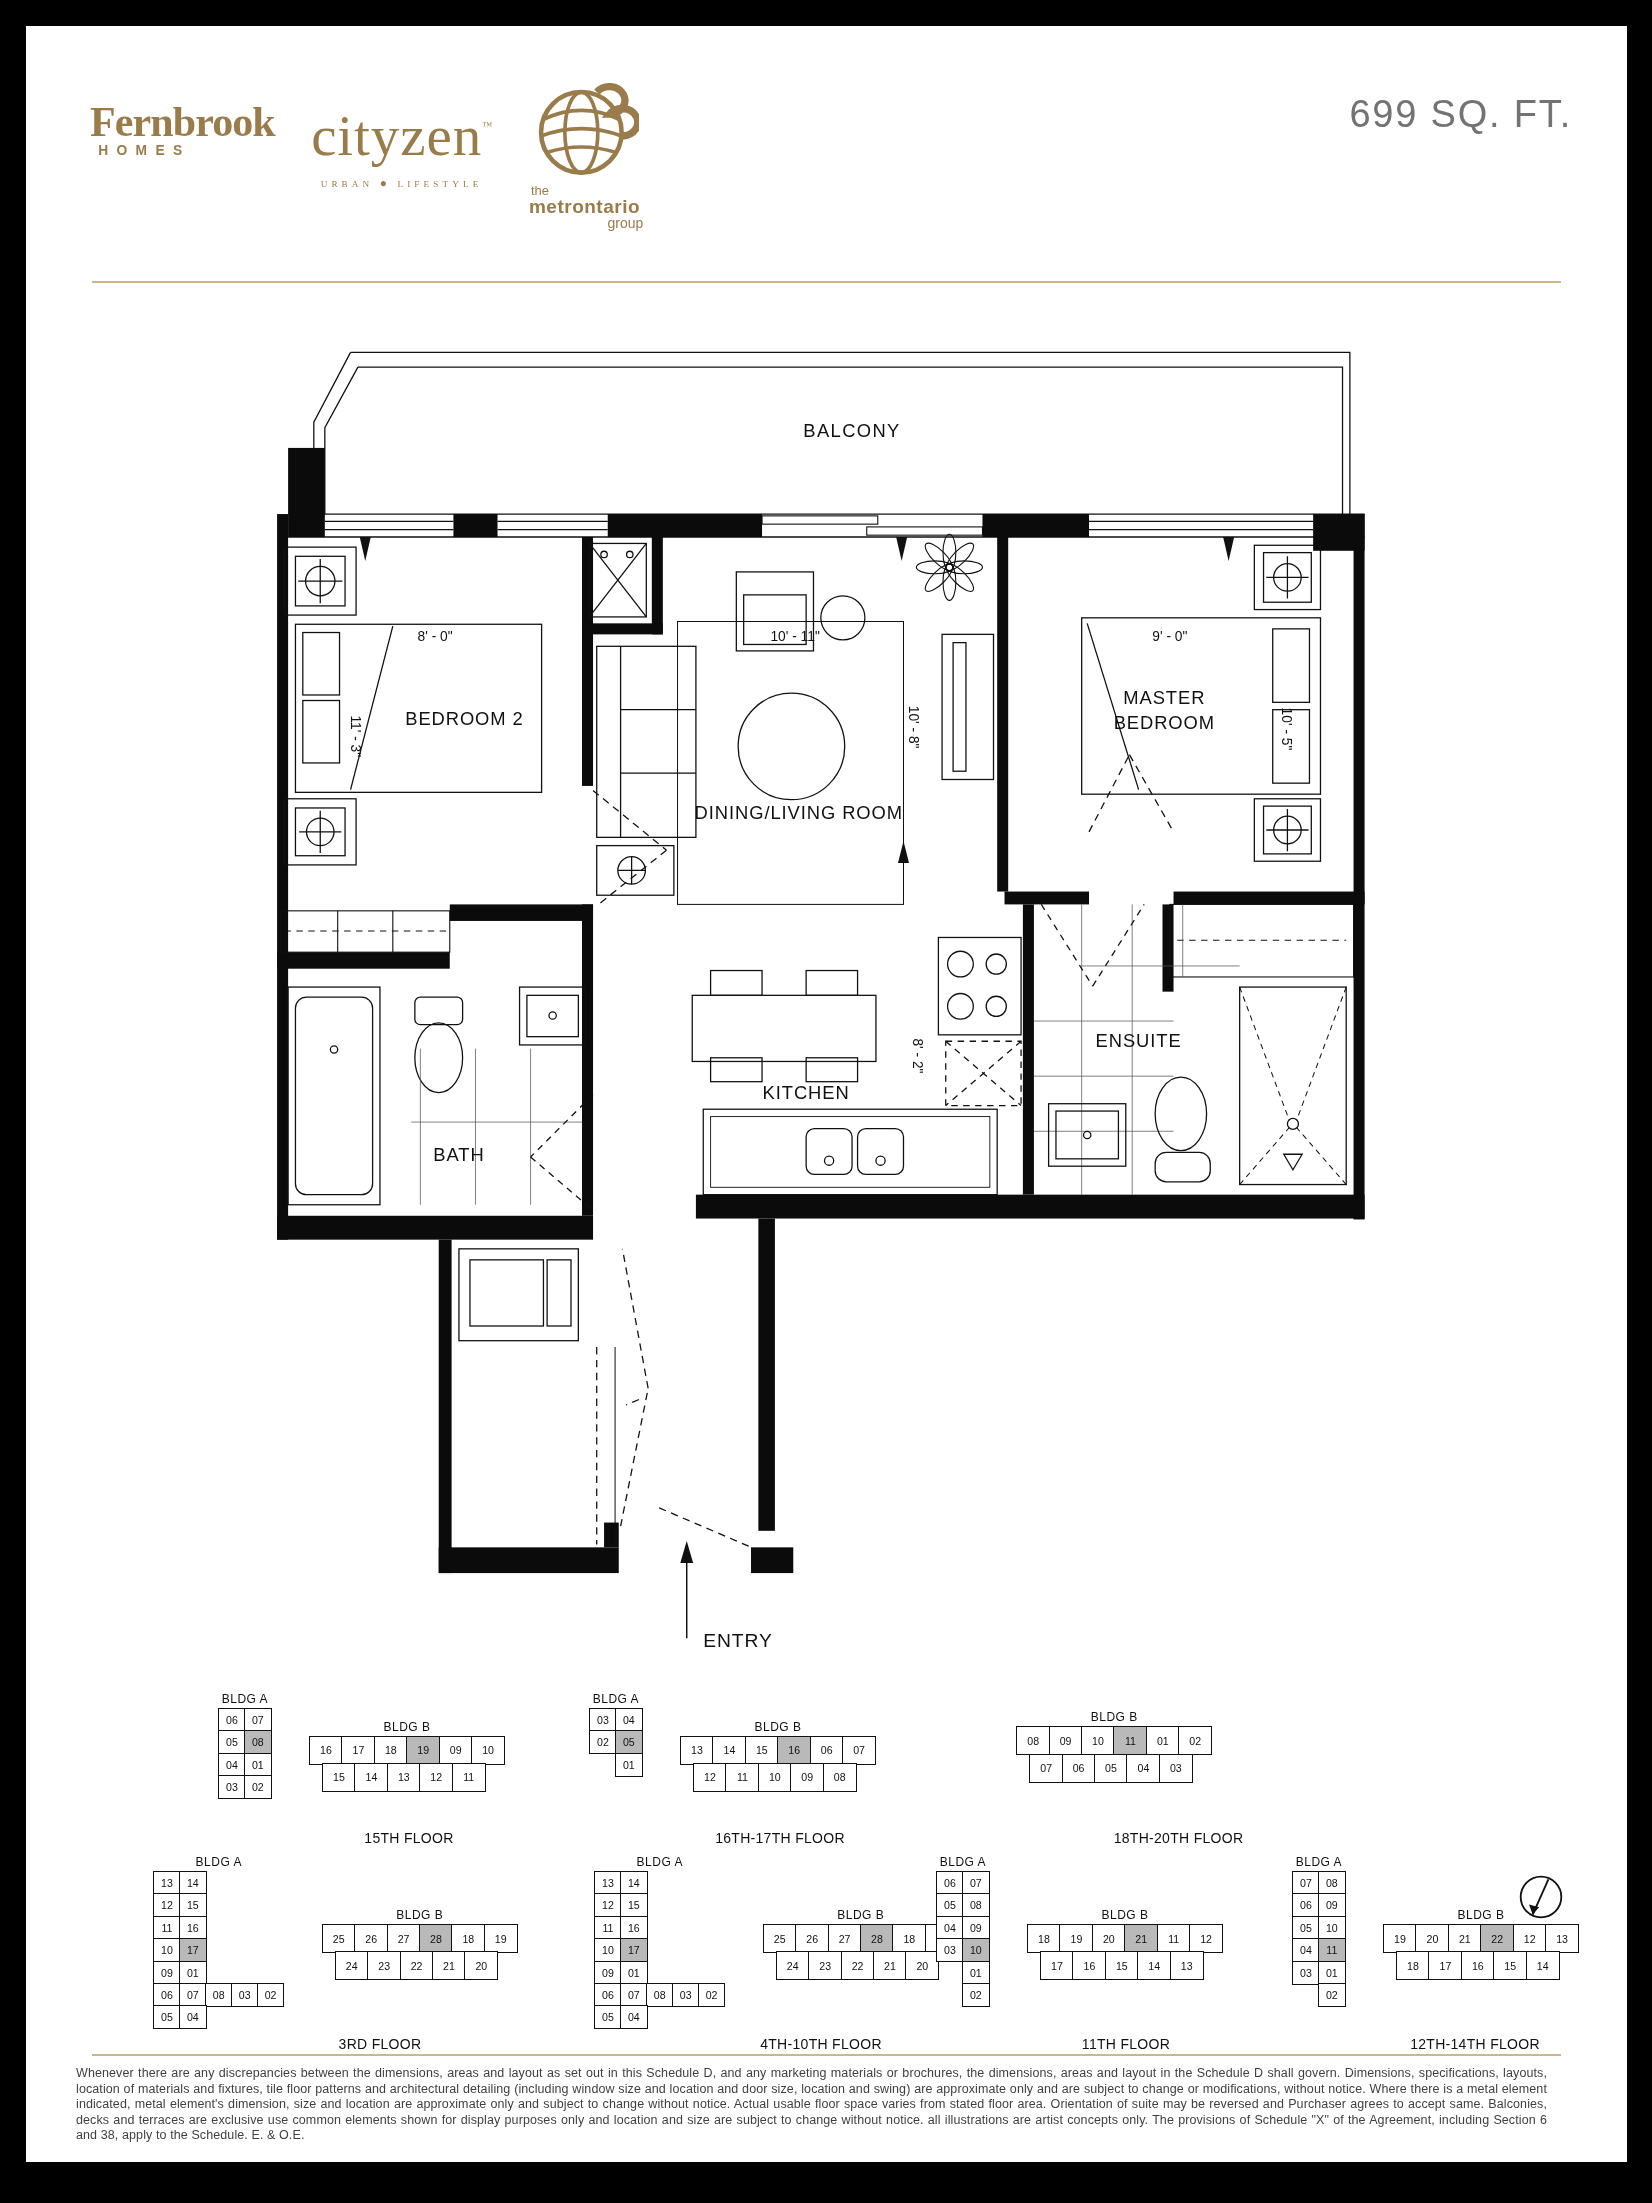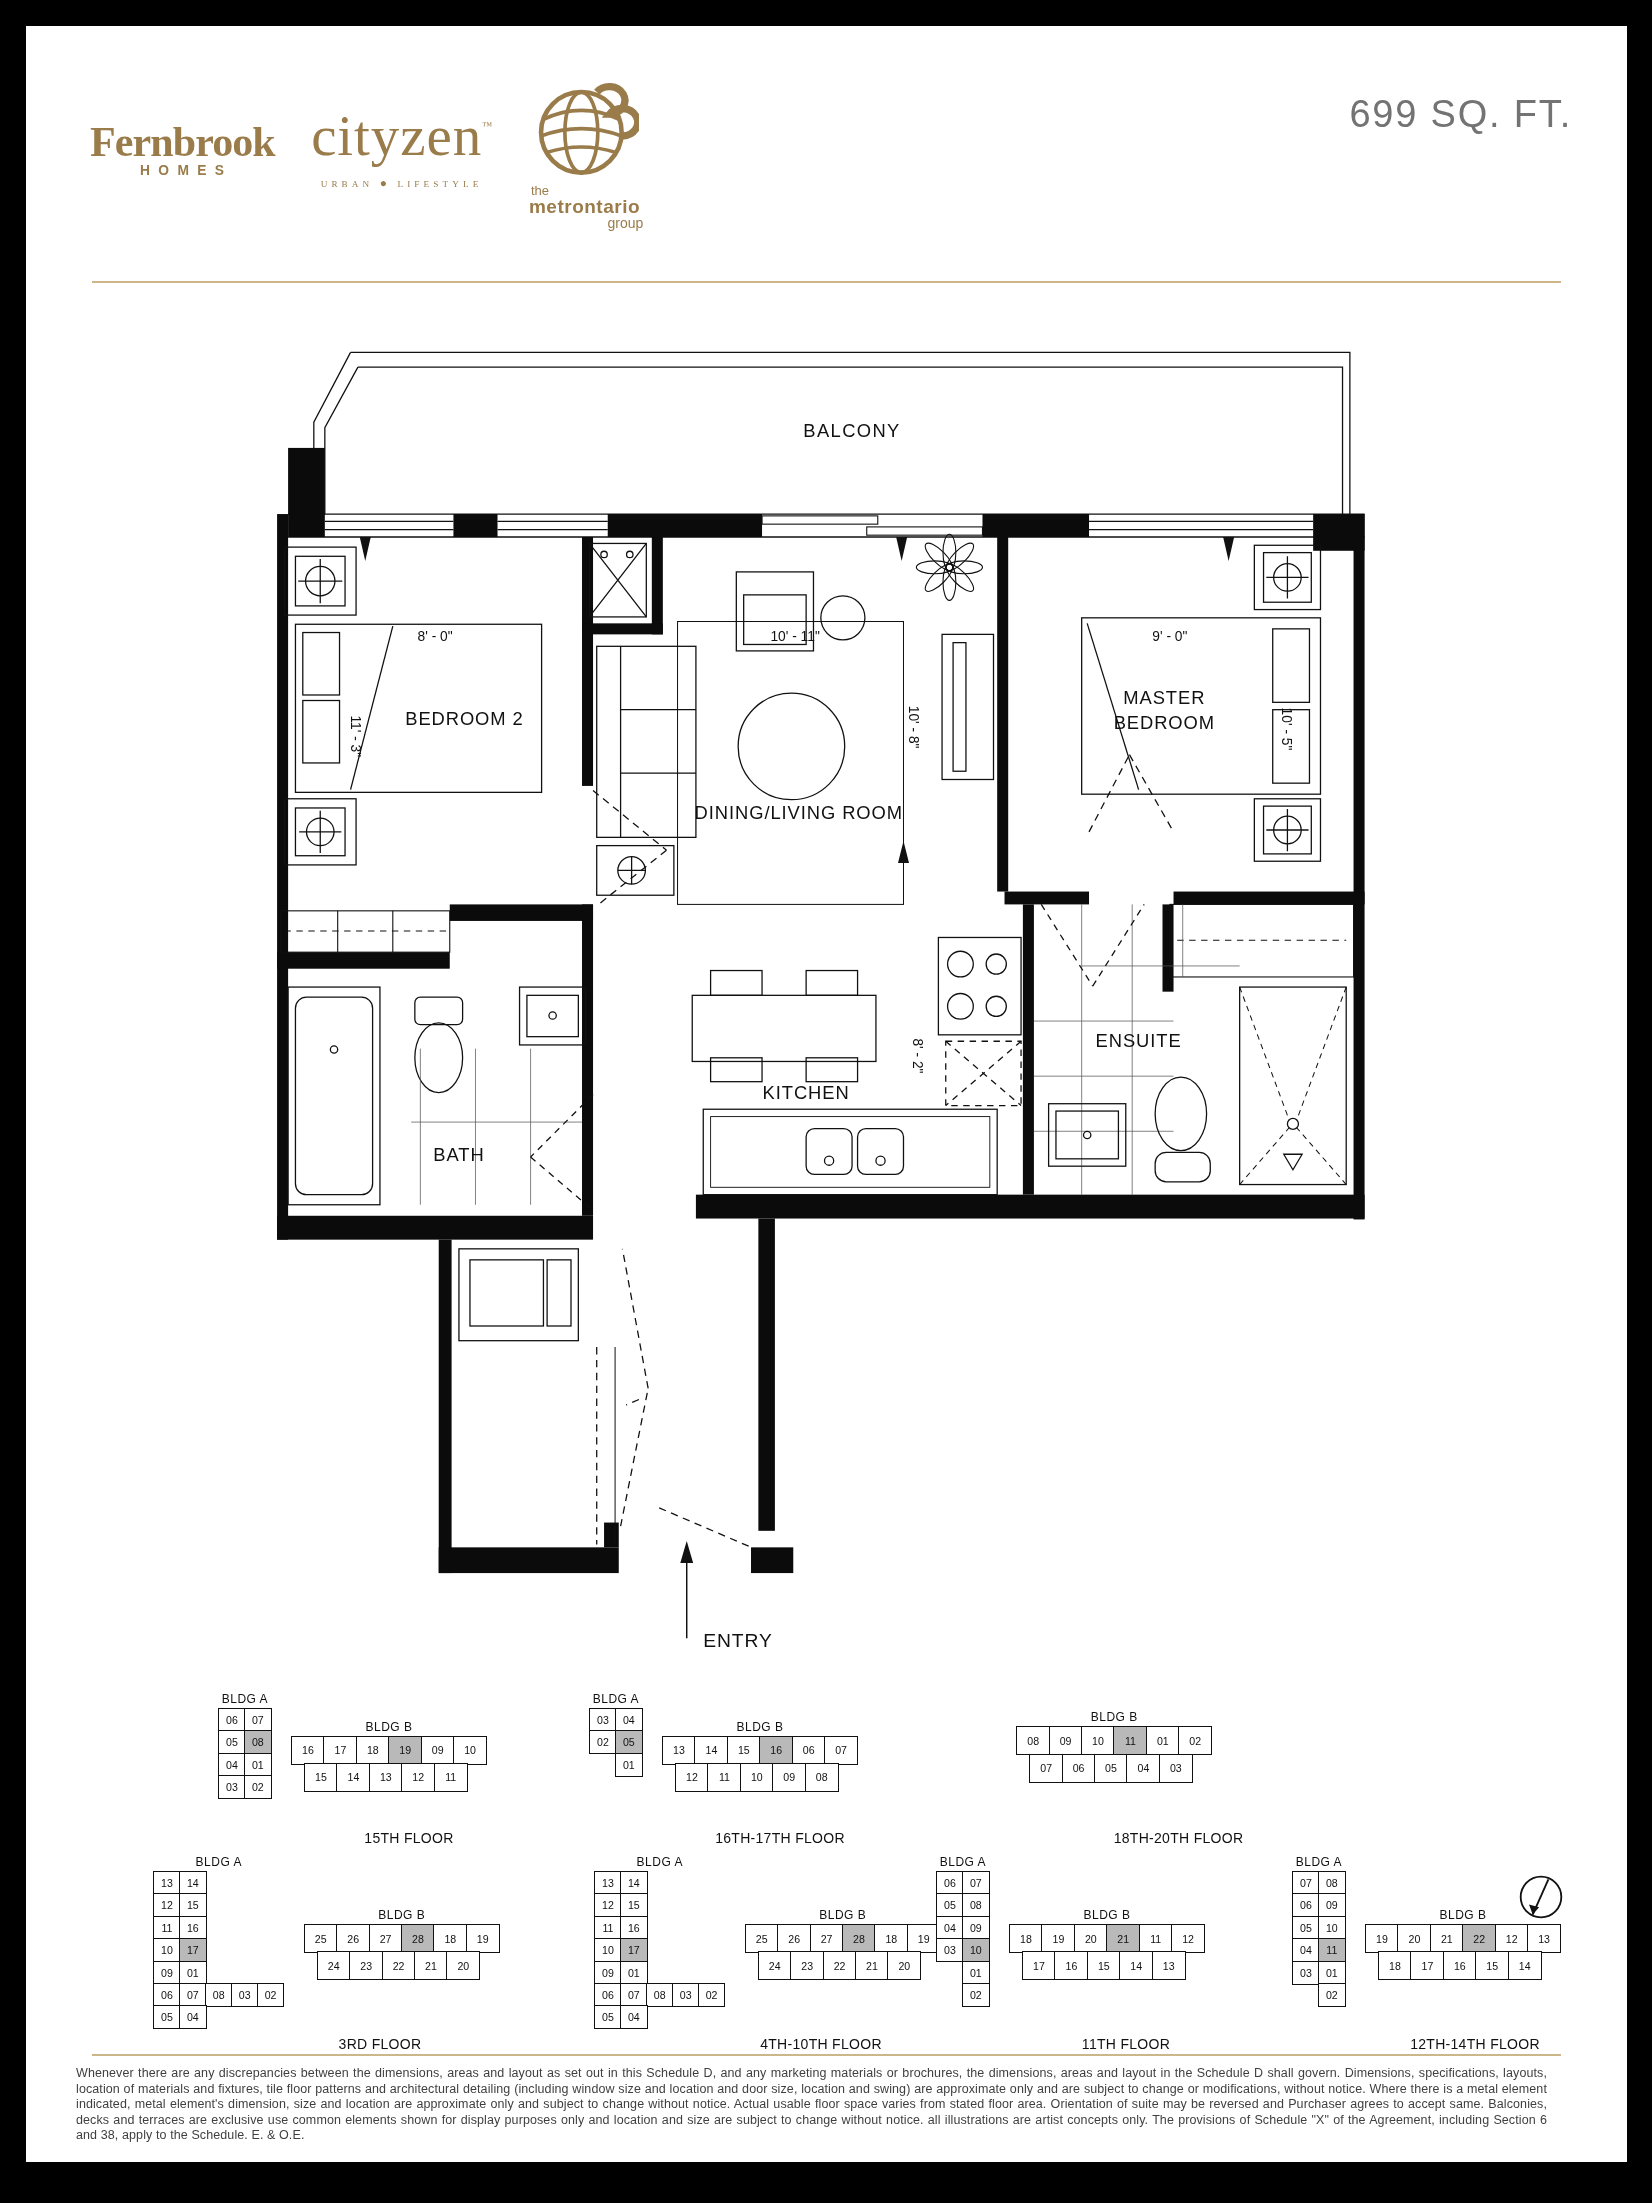--- a/index.html
+++ b/index.html
@@ -7,21 +7,21 @@
   .page{position:relative;width:1653px;height:2204px;background:#fff;overflow:hidden;
         font-family:"Liberation Sans",sans-serif;color:#111;}
   .frame-top,.frame-left,.frame-right,.frame-bottom{position:absolute;background:#000;z-index:50;}
   .frame-top{left:0;top:0;width:1653px;height:26px;}
   .frame-left{left:0;top:0;width:26px;height:2204px;}
   .frame-right{right:0;top:0;width:26px;height:2204px;}
   .frame-bottom{left:0;bottom:0;width:1653px;height:42px;}
 
   
   .logo-gold{color:#9a7c4b;}
-  .fernbrook{position:absolute;left:90px;top:124px;width:184px;text-align:center;}
+  .fernbrook{position:absolute;left:90px;top:104px;width:184px;}
   .fernbrook .l1{font-family:"Liberation Serif",serif;font-weight:bold;font-size:42px;letter-spacing:-0.9px;line-height:37px;}
   .fernbrook .l2{font-size:13.8px;font-weight:bold;letter-spacing:8.3px;margin-top:1.8px;text-indent:8.3px;}
   .cityzen{position:absolute;left:305px;top:99px;width:193px;text-align:center;}
   .cityzen .w{font-family:"Liberation Serif",serif;font-size:57px;font-weight:normal;letter-spacing:0.9px;line-height:53px;}
   .cityzen .tm{font-size:10px;vertical-align:26px;letter-spacing:0;}
   .cityzen .tag{font-size:9.2px;letter-spacing:4.1px;margin-top:14px;white-space:nowrap;font-family:Liberation Serif, serif;}
   .cityzen .dot{font-size:12px;}
   .metron{position:absolute;left:511px;top:79px;width:147px;text-align:center;}
   .metron .t1{font-size:13px;text-align:left;margin-left:20px;line-height:12px;}
   .metron .t2{font-size:19px;font-weight:bold;letter-spacing:0.5px;line-height:20px;}
@@ -32,21 +32,21 @@
   .rule{position:absolute;left:92px;width:1469px;height:1.8px;background:#cdb68a;}
   .rule-top{top:281px;}
   .rule-bottom{top:2054px;}
 
   
   .plan{position:absolute;left:255px;top:323px;}
   .plan text{font-family:"Liberation Sans",sans-serif;fill:#111;}
 
   
   .kp-group{position:absolute;}
-  .kp-bldgs{display:flex;gap:21px;align-items:flex-start;}
+  .kp-bldgs{display:flex;gap:39px;align-items:flex-start;}
   .kp-bname{font-size:12px;text-align:center;margin-bottom:2.8px;letter-spacing:0.5px;}
   .kp-row{display:flex;}
   .kp-cell{width:27.5px;height:24px;border:1.6px solid #111;margin:-0.8px;background:#fff;
            display:flex;align-items:center;justify-content:center;font-size:10.6px;}
   .kp-cell.hl{background:#b9b9b9;}
   .kp-cell.empty{border-color:transparent;background:transparent;}
   .kp-b .kp-cell{width:34px;height:29px;}
   .kp-b .kp-row2{margin-left:13px;}
   .r1 .kp-bwrap-b{margin-top:27.5px;}
   .r1.only-b .kp-bwrap-b{margin-top:18.4px;}

